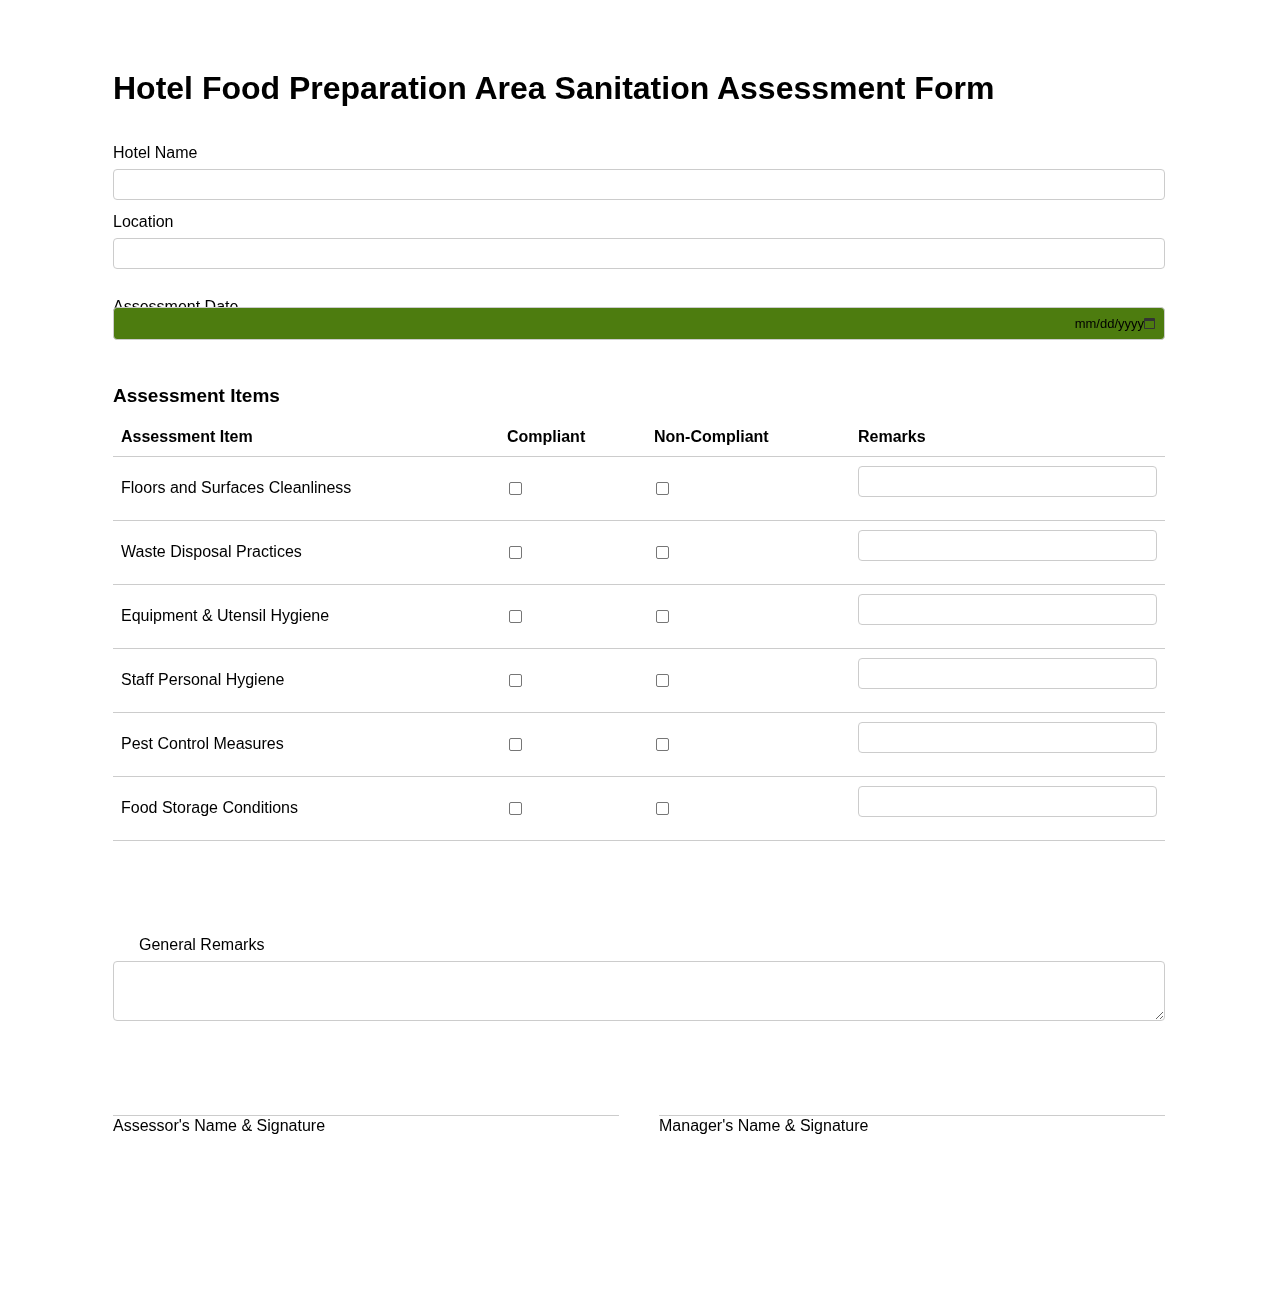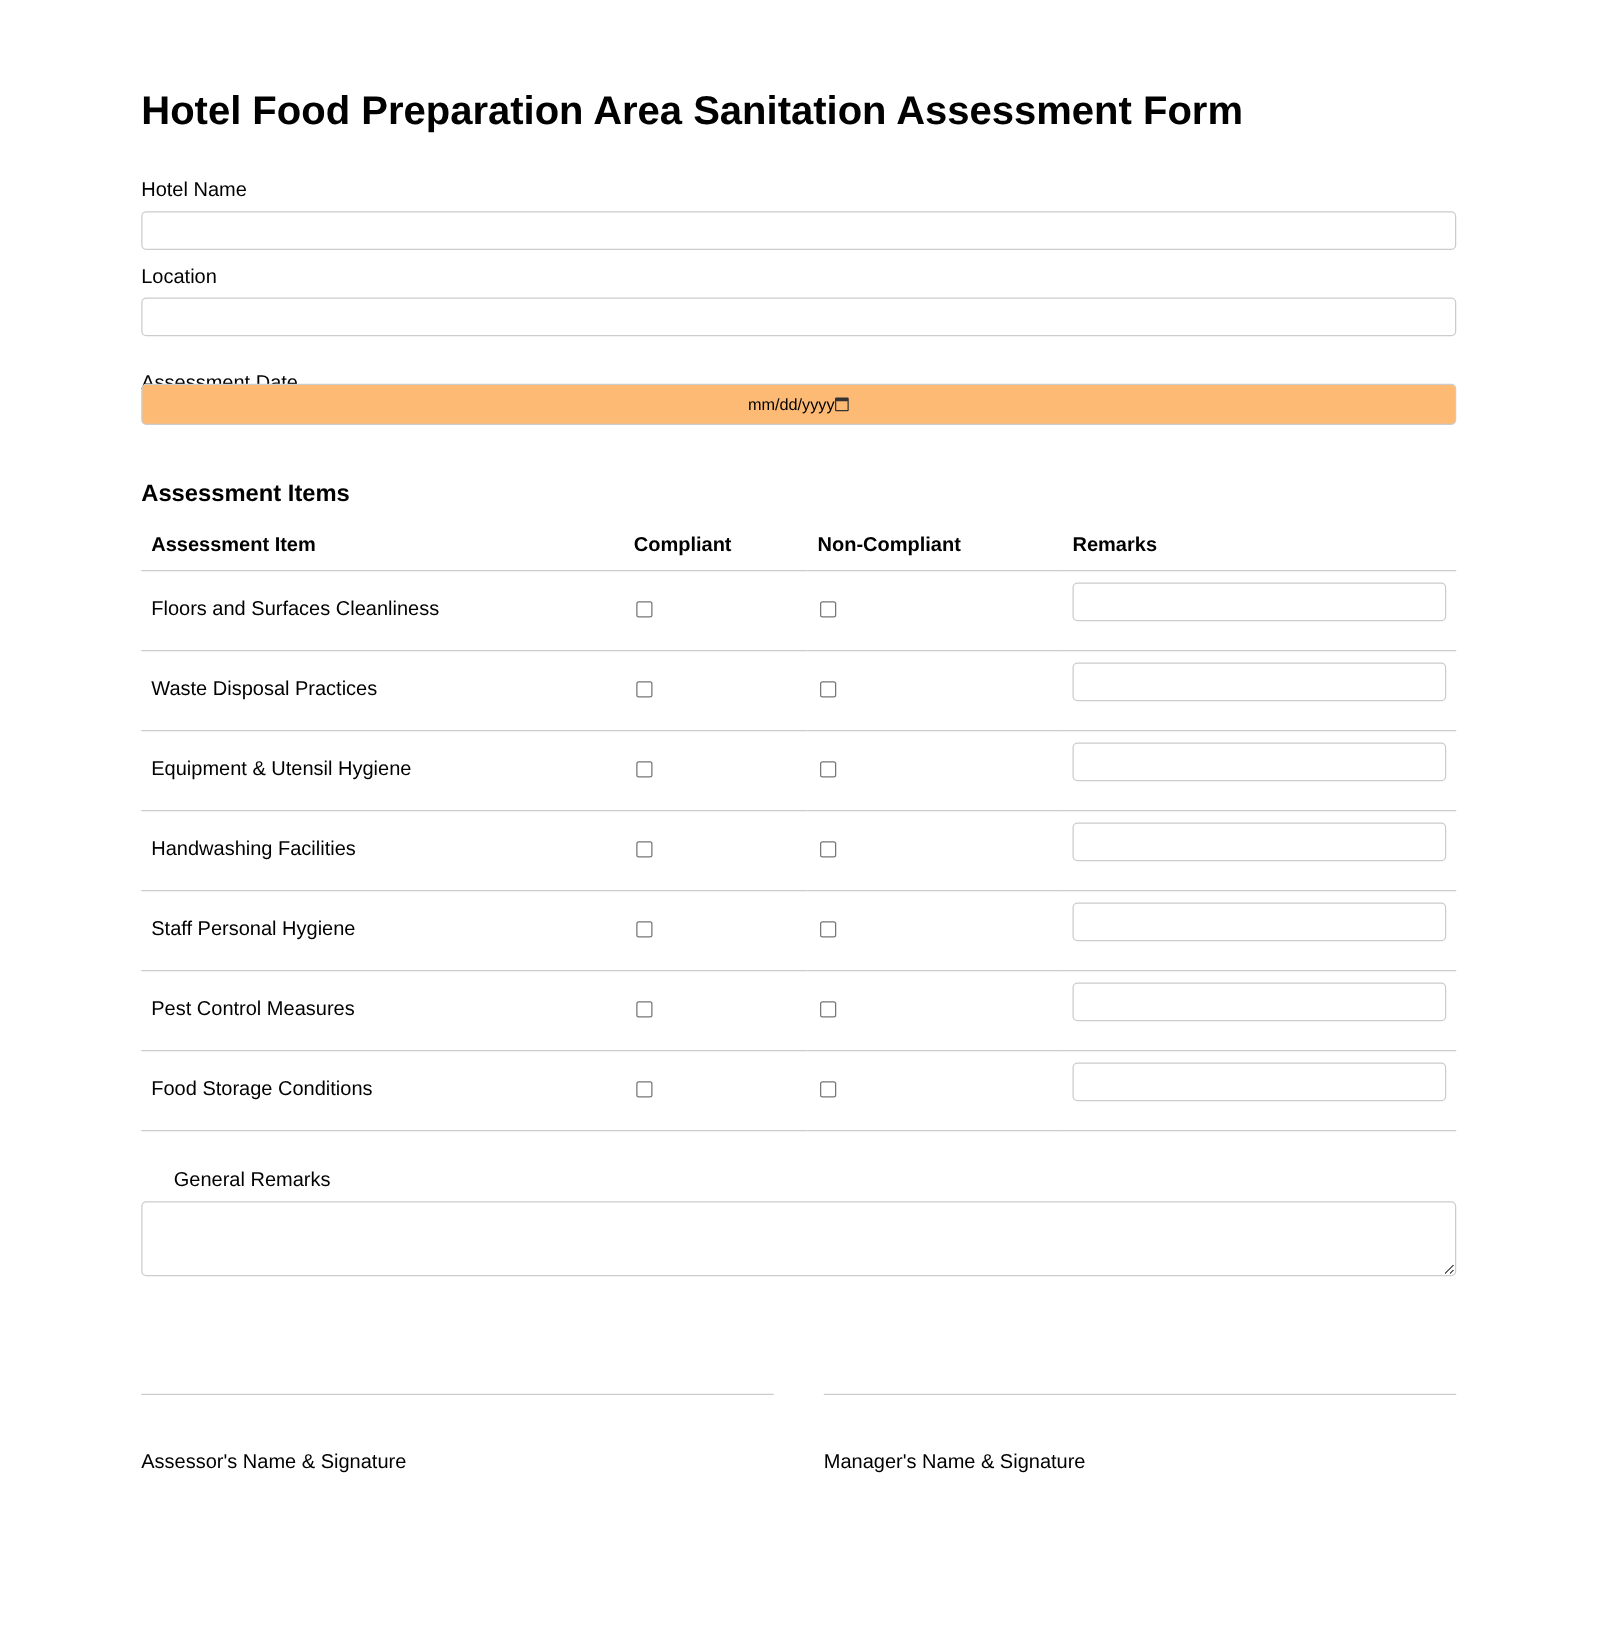--- a/index.html
+++ b/index.html
@@ -49,24 +49,24 @@
       font-family: "Liberation Sans", sans-serif;
       font-size: 14px;
     }
     .date-input {
       position: absolute;
       left: 0;
       width: 1052px;
       height: 33px;
       border: 1px solid #cccccc;
       border-radius: 4px;
-      background: #fdba74;
+      background: #4d7c0f;
       display: flex;
       align-items: center;
-      justify-content: center;
+      justify-content: flex-end;
       padding: 0 9px 0 8px;
       font-size: 13px;
       cursor: text;
     }
     .calendar-icon {
       width: 11px;
       height: 11px;
       border: 1.5px solid #333;
       border-top-width: 3px;
       border-radius: 1px;
@@ -149,21 +149,20 @@
     .sig-block {
       position: absolute;
       top: 1115px;
       width: 506px;
       border-top: 1px solid #cccccc;
       padding-top: 1px;
     }
     .sig-label {
       font-size: 16px;
       line-height: 18px;
-      margin-top: 44px;
     }
   </style>
 </head>
 <body>
 
 <div class="container">
 
   <h1 class="title">Hotel Food Preparation Area Sanitation Assessment Form</h1>
 
   <label class="field-label" style="top:144px;">Hotel Name</label>
@@ -201,28 +200,20 @@
       <tr>
         <td>Waste Disposal Practices</td>
         <td><span class="checkbox"></span></td>
         <td><span class="checkbox"></span></td>
         <td class="remarks-cell">
             <input class="remark-input" type="text" value="" style="">
           </td>
       </tr>
       <tr>
         <td>Equipment &amp; Utensil Hygiene</td>
-        <td><span class="checkbox"></span></td>
-        <td><span class="checkbox"></span></td>
-        <td class="remarks-cell">
-            <input class="remark-input" type="text" value="" style="">
-          </td>
-      </tr>
-      <tr>
-        <td>Handwashing Facilities</td>
         <td><span class="checkbox"></span></td>
         <td><span class="checkbox"></span></td>
         <td class="remarks-cell">
             <input class="remark-input" type="text" value="" style="">
           </td>
       </tr>
       <tr>
         <td>Staff Personal Hygiene</td>
         <td><span class="checkbox"></span></td>
         <td><span class="checkbox"></span></td>

